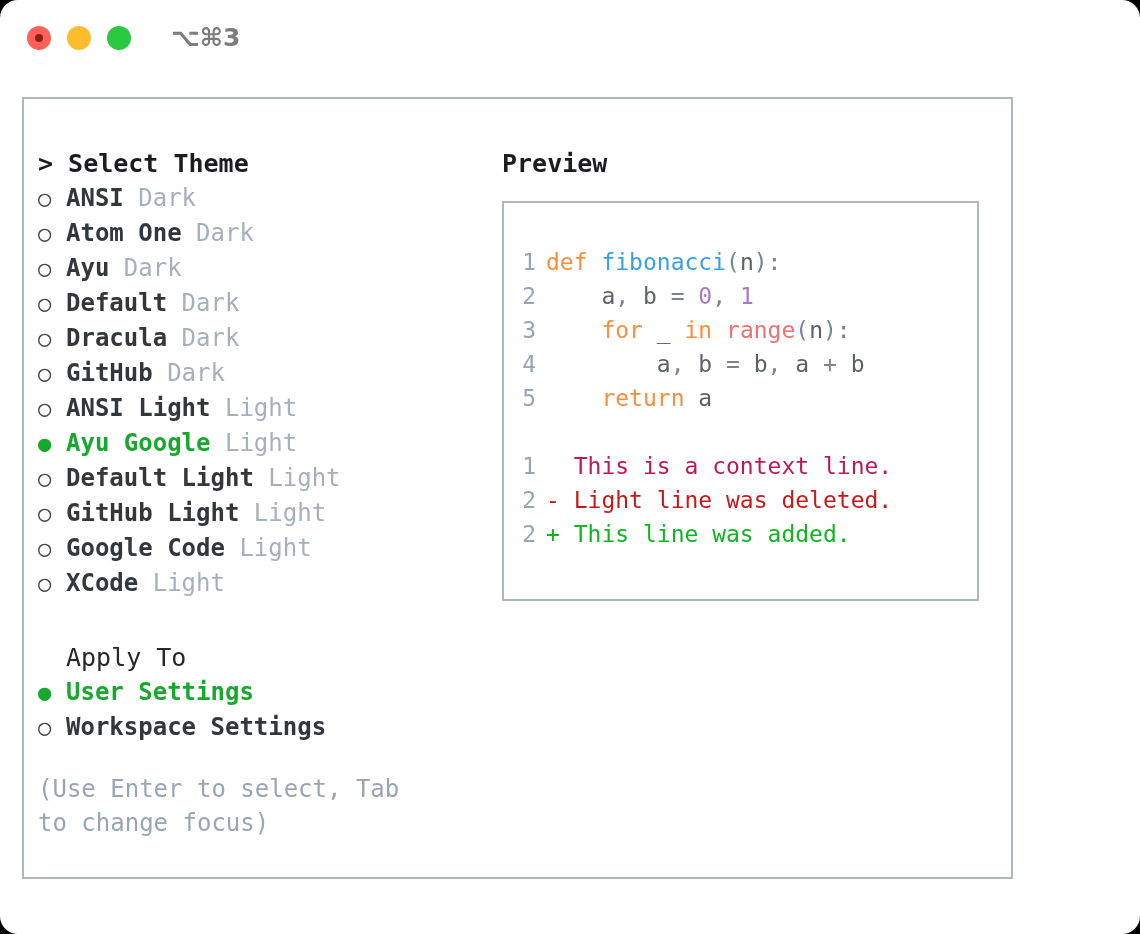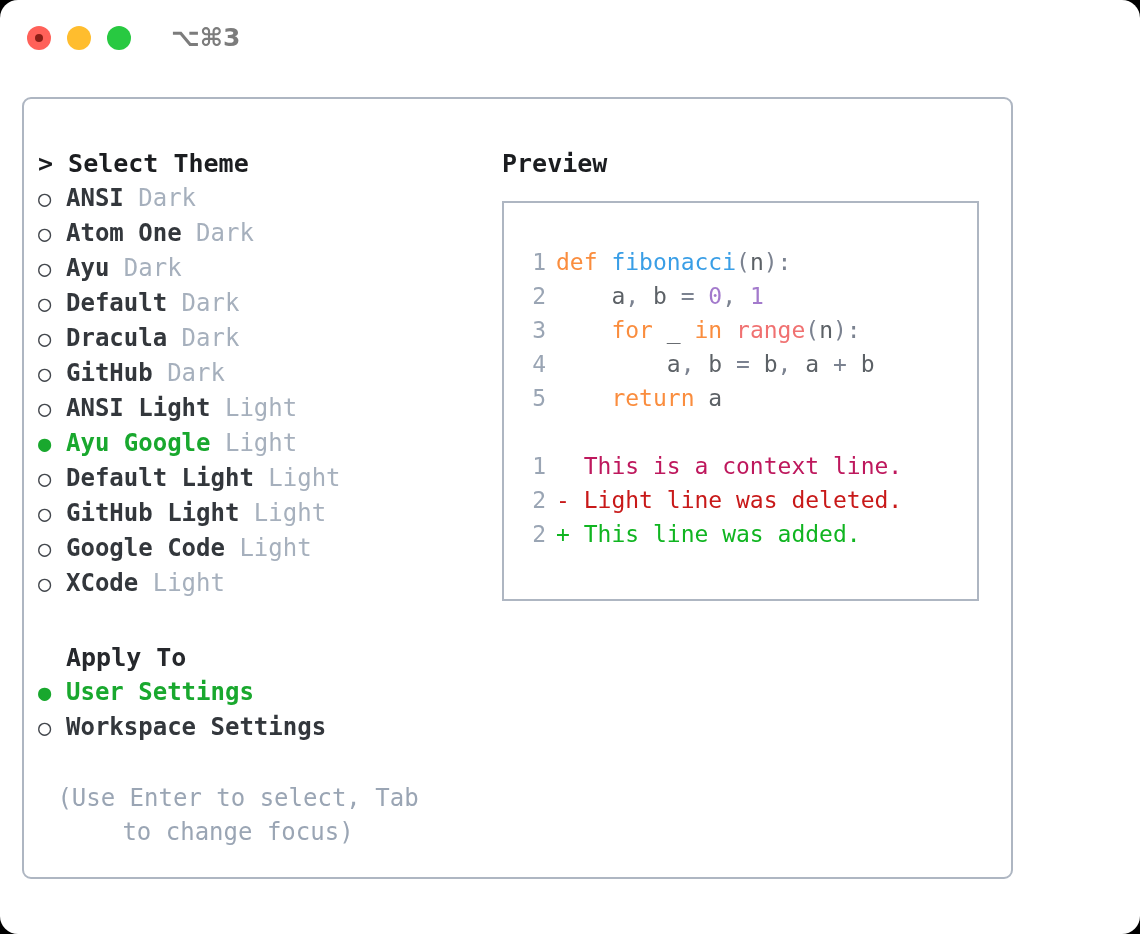--- a/index.html
+++ b/index.html
@@ -62,40 +62,40 @@
   }
 
   
   #panel {
     position: absolute;
     left: 22px;
     top: 97px;
     width: 991px;
     height: 782px;
     border: 2px solid #aeb6c2;
-    border-radius: 9px;
+    border-radius: 0;
     box-sizing: border-box;
   }
 
   
   #left-col {
     position: absolute;
     left: 14px;
     top: 48px;
     width: 440px;
   }
   .section-title {
     font-size: 25px;
     font-weight: bold;
     color: #1b1d20;
     line-height: 34px;
     white-space: pre;
   }
   #apply-title {
-    font-weight: bold;
+    font-weight: normal;
     color: #26282c;
     padding-left: 28px;
   }
   .opt-row {
     display: flex;
     align-items: baseline;
     line-height: 34px;
     font-size: 24px;
     white-space: pre;
   }
@@ -111,26 +111,25 @@
     color: #33373c;
     text-align: center;
   }
   .opt-row.selected .opt-name { color: #19a82e; }
   .opt-tag {
     color: #a6b0bd;
     font-weight: normal;
   }
   #apply-block { margin-top: 40px; }
   #hint {
-    margin-top: 36px;
+    margin-top: 27px;
     font-size: 24px;
     line-height: 34px;
     color: #9aa5b4;
     width: 400px;
-    text-align: center;
   }
 
   
   #right-col {
     position: absolute;
     left: 478px;
     top: 48px;
     width: 500px;
   }
   #preview-box {
@@ -138,21 +137,21 @@
     width: 477px;
     height: 400px;
     border: 2px solid #aeb6c2;
     box-sizing: border-box;
     padding: 42px 0 0 0;
   }
   .code-line {
     font-size: 23px;
     line-height: 34px;
     white-space: pre;
-    padding-left: 20px;
+    padding-left: 10px;
   }
   .gutter {
     display: inline-block;
     width: 22px;
     text-align: right;
     color: #9aa5b4;
     margin-right: 10px;
   }
   .blank-line { height: 34px; }
 

